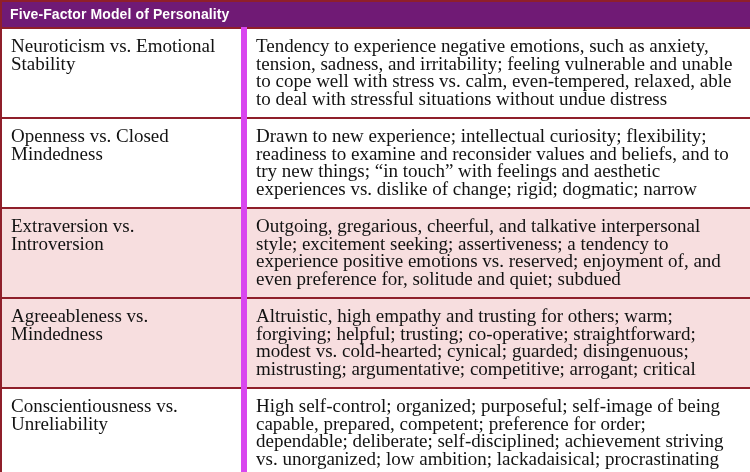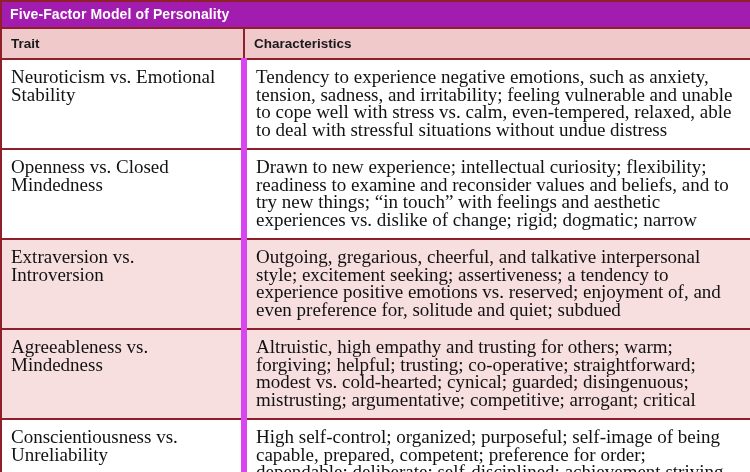--- a/index.html
+++ b/index.html
@@ -24,21 +24,21 @@
     width: 750px;
     table-layout: fixed;
     border: 2px solid #8f1f2a;
   }
   table.ffm td, table.ffm th {
     vertical-align: top;
     text-align: left;
   }
   
   .title-row td {
-    background: #a21caf;
+    background: #701a75;
     color: #ffffff;
     font-family: "Liberation Sans", sans-serif;
     font-weight: bold;
     font-size: 14px;
     padding: 4px 8px 5px 8px;
     letter-spacing: 0.1px;
     border-bottom: 2px solid #8f1f2a;
   }
   
   .head-row th {
@@ -76,24 +76,20 @@
 <div class="table-wrap">
   <table class="ffm">
     <colgroup>
       <col class="col1">
       <col class="col2">
     </colgroup>
     <tbody>
       <tr class="title-row">
         <td colspan="2">Five-Factor Model of Personality</td>
       </tr>
-      <tr class="head-row">
-        <th class="c1">Trait</th>
-        <th class="c2">Characteristics</th>
-      </tr>
       <tr class="data-row shade-light">
         <td class="c1">Neuroticism vs. Emotional Stability</td>
         <td class="c2">Tendency to experience negative emotions, such as anxiety, tension, sadness, and irritability; feeling vulnerable and unable to cope well with stress vs. calm, even-tempered, relaxed, able to deal with stressful situations without undue distress</td>
       </tr>
       <tr class="data-row shade-light">
         <td class="c1">Openness vs. Closed Mindedness</td>
         <td class="c2">Drawn to new experience; intellectual curiosity; flexibility; readiness to examine and reconsider values and beliefs, and to try new things; “in touch” with feelings and aesthetic experiences vs. dislike of change; rigid; dogmatic; narrow</td>
       </tr>
       <tr class="data-row shade-pink">
         <td class="c1">Extraversion vs. Introversion</td>

